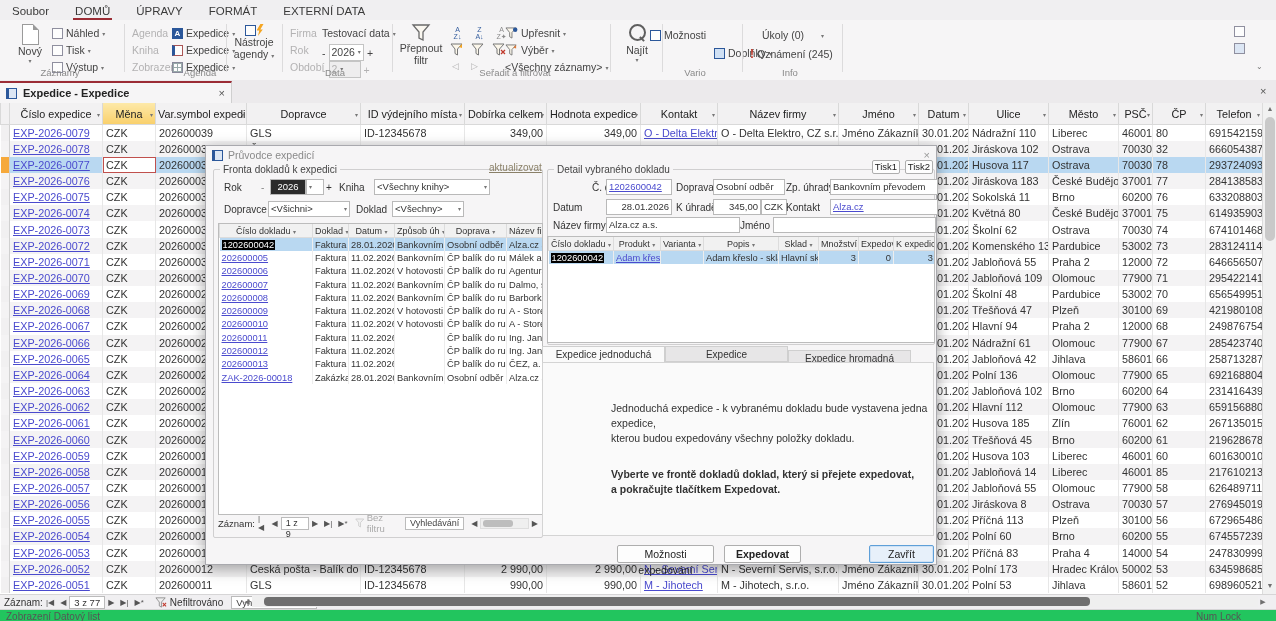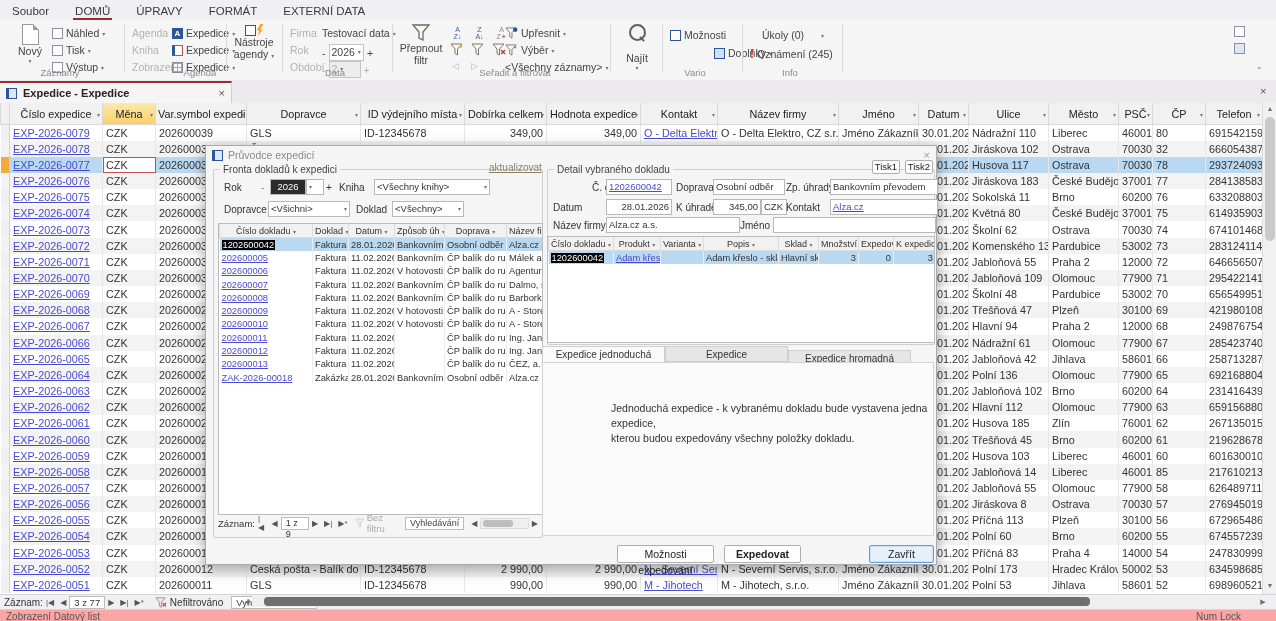--- a/index.html
+++ b/index.html
@@ -56,21 +56,21 @@
   
   #vscroll{left:1262px;top:103px;width:14px;height:491px;background:#f1f1f1;border-left:1px solid #dcdcdc;box-sizing:border-box;}
   #vthumb{position:absolute;left:2px;top:14px;width:10px;height:124px;background:#c9c9c9;border-radius:5px;}
   .sarr{position:absolute;left:0;width:14px;text-align:center;font-size:7px;color:#707070;}
   #navrow{left:0;top:594px;width:1276px;height:15px;background:#f0eff1;border-top:1px solid #d6d5d6;display:flex;align-items:center;font-size:10px;color:#333;}
   .navglyph{font-size:8px;color:#555;padding:0 3px;}
   .navbox{background:#fff;border:1px solid #bbb;height:11px;line-height:11px;padding:0 4px;font-size:9.5px;}
   #hscroll{position:absolute;left:252px;top:596px;width:1006px;height:11px;background:#efefef;}
   #hthumb{position:absolute;left:12px;top:1px;width:826px;height:9px;background:#6f6f6f;border-radius:4px;}
   
-  #statusbar{left:0;top:609px;width:1276px;height:12px;background:#fca5a5;border-top:1px solid #d6d5d6;font-size:10px;color:#555;}
+  #statusbar{left:0;top:609px;width:1276px;height:12px;background:#22c55e;border-top:1px solid #d6d5d6;font-size:10px;color:#555;}
   
   #dialog{left:205px;top:145px;width:732px;height:420px;background:#f6f5f6;border:1px solid #a9a9ae;box-shadow:0 4px 14px rgba(0,0,0,.35);box-sizing:border-box;z-index:50;}
   #dlg-title{position:absolute;left:0;top:0;width:100%;height:18px;display:flex;align-items:center;gap:5px;padding:0 6px;box-sizing:border-box;color:#8a8a8a;font-size:10.5px;}
   fieldset.fs{position:absolute;border:1px solid #d0cfd0;border-radius:2px;margin:0;padding:0;}
   fieldset.fs legend{font-size:10px;color:#444;margin-left:6px;padding:0 3px;}
   .dlbl{position:absolute;font-size:10px;color:#333;white-space:nowrap;}
   .dinput{position:absolute;background:#fff;border:1px solid #b9b9b9;height:14px;line-height:14px;font-size:9.5px;padding:0 2px;overflow:hidden;white-space:nowrap;box-sizing:content-box;}
   .dcombo{position:absolute;background:#fff;border:1px solid #b9b9b9;height:14px;line-height:14px;font-size:9.5px;padding:0 2px;display:flex;align-items:center;justify-content:space-between;}
   .listbox{position:absolute;background:#fff;border:1px solid #bcbcbc;overflow:hidden;}
   .ltable{border-collapse:collapse;table-layout:fixed;width:100%;}
@@ -240,26 +240,26 @@
       </div>
     <div class="rrow" style="left:505px;top:41px;">
         <span>&lt;Všechny záznamy&gt;</span>
         <span class="chv">▾</span>
       </div>
     <div class="rgroup-label" style="left:430px;width:170px;">Seřadit a filtrovat</div>
     <div class="rdivider" style="left:610px;"></div>
 
     <div class="bigbtn" style="left:616px;width:42px;">
       <span class="magnifier"></span>
-      <span style="margin-top:11px;">Najít</span>
+      <span style="margin-top:3px;">Najít</span>
         <span class="chv">▾</span>
     </div>
     <div class="rdivider" style="left:662px;"></div>
 
-    <div class="rrow" style="left:670px;top:9px;">
+    <div class="rrow" style="left:650px;top:9px;">
         <span class="mini-ic" style="border-color:#2b579a;"></span>
         <span>Možnosti</span>
       </div>
     <div class="rrow" style="left:670px;top:27px;padding-left:44px;">
         <span class="mini-ic" style="border-color:#2b579a;background:#cfe0f4;"></span>
         <span>Doplňky</span>
         <span class="chv">▾</span>
       </div>
     <div class="rgroup-label" style="left:660px;width:70px;">Vario</div>
     <div class="rdivider" style="left:742px;"></div>
@@ -1160,20 +1160,22 @@
     </div>
 
     <div id="dlgtabs" class="abs" style="left:336px;top:200px;width:392px;height:17px;">
         <span class="tabsml active" style="position: absolute; left: 0px; top: 0px; width: 123px;">Expedice jednoduchá</span>
         <span class="tabsml" style="position: absolute; left: 123px; top: 0px; width: 123px;">Expedice částečná/sloučená</span>
         <span class="tabsml" style="position: absolute; left: 246px; top: 4px; width: 123px;">Expedice hromadná</span>
       </div>
     <div id="tabpanel" style="left:336px;top:216px;width:392px;height:174px;">
       <div class="desc" style="left:68px;top:38px;">Jednoduchá expedice - k vybranému dokladu bude vystavena jedna expedice,
 kterou budou expedovány všechny položky dokladu.</div>
+      <div class="desc" style="left:68px;top:104px;font-weight:bold;">Vyberte ve frontě dokladů doklad, který si přejete expedovat,
+a pokračujte tlačítkem Expedovat.</div>
     </div>
 
     <span class="btn" style="left:411px;top:399px;width:97px;">Možnosti expedování</span>
     <span class="btn" style="left:518px;top:399px;width:77px;font-weight:bold;">Expedovat</span>
     <span class="btn default" style="left:663px;top:399px;width:65px;">Zavřít</span>
   </div>
 
 </div>
 
 </body></html>

